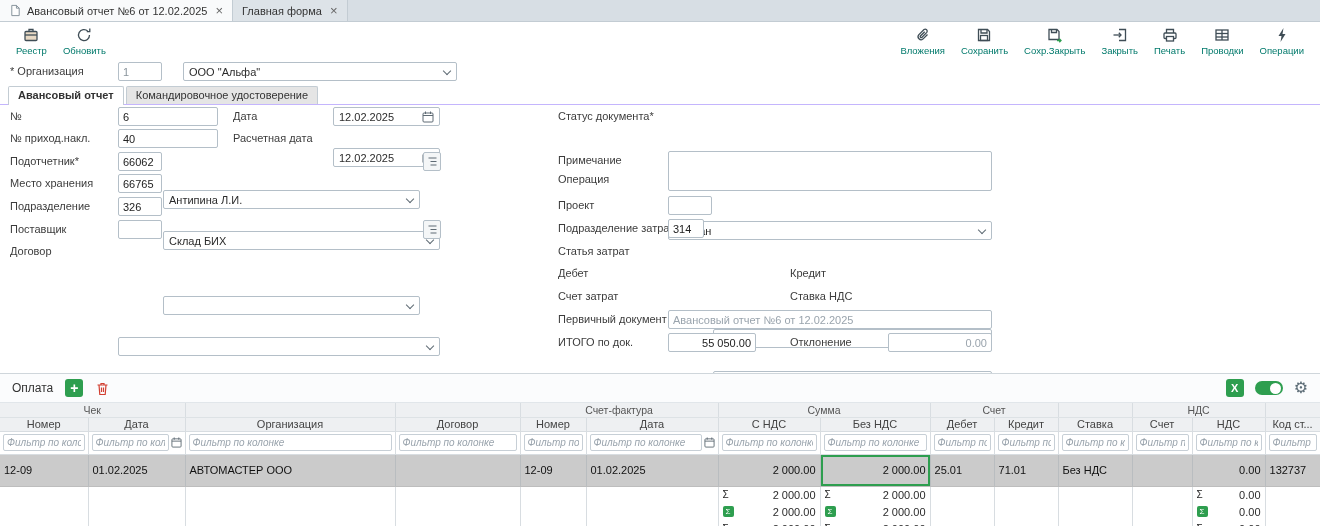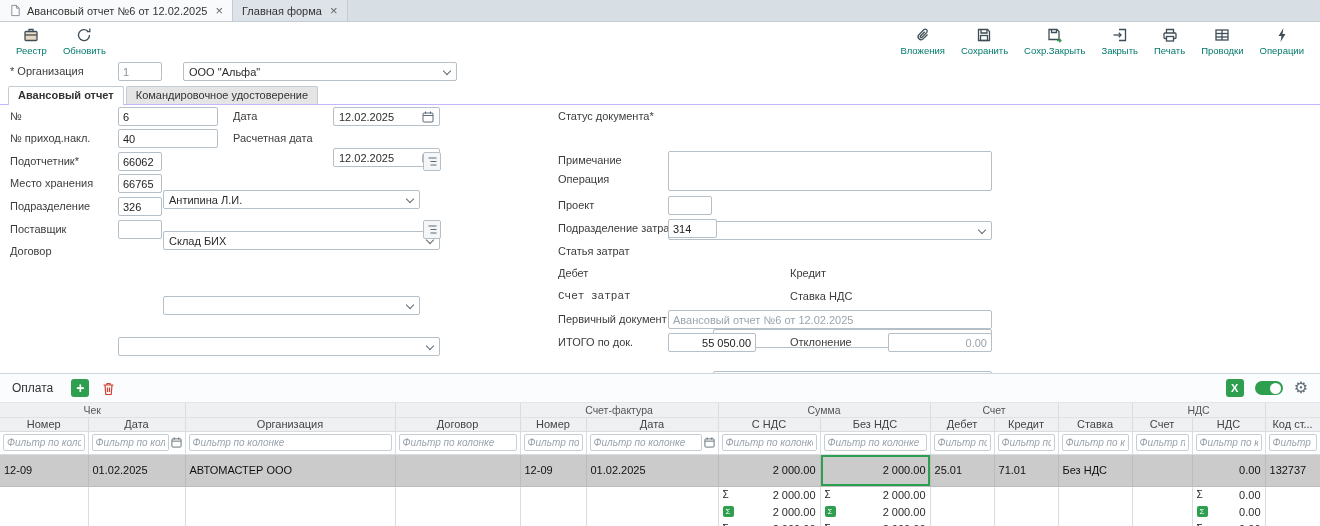--- a/index.html
+++ b/index.html
@@ -56,21 +56,21 @@
          padding: 2px 9px 3px; color: #333; border-radius: 2px 2px 0 0; white-space: nowrap; }
   .tab.active { background: #fff; font-weight: bold; margin-bottom: -1px;
                 padding-bottom: 4px; position: relative; }
   .hl-annotation { position: absolute; left: -3px; top: -3px; right: -3px; bottom: -3px;
                    border: 2px solid #e8322a; pointer-events: none; }
 
   
   .ppanel { position: absolute; top: 373px; left: 0; width: 1320px; height: 30px;
             border-top: 1px solid #cfd6db; border-bottom: 1px solid #e1e6ea;
             background: #fbfcfd; display: flex; align-items: center; padding: 0 12px; gap: 10px; }
-  .ptitle { font-size: 12px; color: #333; margin-right: 8px; }
+  .ptitle { font-size: 12px; color: #333; margin-right: 2px; }
   .btn-sq { width: 18px; height: 18px; border-radius: 3px; display: flex;
             align-items: center; justify-content: center; }
   .btn-green { background: #2e9e4f; color: #fff; font-size: 14px; font-weight: bold; line-height: 1; }
   .pright { margin-left: auto; display: flex; align-items: center; gap: 11px; }
   .toggle { width: 28px; height: 14px; border-radius: 7px; background: #2e9e4f; position: relative; }
   .knob { position: absolute; right: 1.5px; top: 1.5px; width: 11px; height: 11px;
           background: #fff; border-radius: 50%; }
   .gear { font-size: 16px; color: #5d6d77; line-height: 1; }
 
   
@@ -286,21 +286,21 @@
     <textarea class="inp abs" style="left: 668px; top: 47px; width: 324px;" value=""></textarea>
 
     <span class="lbl abs" style="left:558px;top:92px;">Проект</span>
     <input class="inp abs" style="left: 668px; top: 92px; width: 44px;" value="">
     <div class="combo abs" style="left:713px;top:92px;width:279px;">
       <span class="val"></span>
       <span class="chev"></span>
     </div>
 
     <span class="lbl abs" style="left:558px;top:115px;">Подразделение затрат</span>
-    <input class="inp abs" style="left: 668px; top: 115px; width: 49px;" value="314">
+    <input class="inp abs" style="left: 668px; top: 115px; width: 36px;" value="314">
     <div class="combo abs" style="left:713px;top:115px;width:279px;">
       <span class="val">Конструкторское бюро по оснастке</span>
       <span class="chev"></span>
     </div>
 
     <span class="lbl abs" style="left:558px;top:138px;">Статья затрат</span>
     <div class="combo abs" style="left:668px;top:138px;width:324px;">
       <span class="val"></span>
       <span class="chev"></span>
     </div>
@@ -309,21 +309,21 @@
     <div class="combo abs" style="left:668px;top:160px;width:100px;">
       <span class="val">25.01</span>
       <span class="chev"></span>
     </div>
     <span class="lbl abs" style="left:790px;top:160px;">Кредит</span>
     <div class="combo abs" style="left:888px;top:160px;width:104px;">
       <span class="val">71.01</span>
       <span class="chev"></span>
     </div>
 
-    <span class="lbl abs" style="left:558px;top:183px;font-family:Liberation Mono, monospace;">Счет затрат</span>
+    <span class="lbl abs" style="left:558px;top:183px;">Счет затрат</span>
 
     <span class="lbl abs" style="left:790px;top:183px;">Ставка НДС</span>
 
     <span class="lbl abs" style="left:558px;top:206px;">Первичный документ</span>
     <input class="inp ro abs" readonly="" style="left: 668px; top: 206px; width: 324px;" value="Авансовый отчет №6 от 12.02.2025">
 
     <span class="lbl abs" style="left:558px;top:229px;">ИТОГО по док.</span>
     <input class="inp num abs" style="left: 668px; top: 229px; width: 88px;" value="55 050.00">
     <span class="lbl abs" style="left:790px;top:229px;">Отклонение</span>
     <input class="inp ro num abs" readonly="" style="left: 888px; top: 229px; width: 104px;" value="0.00">

